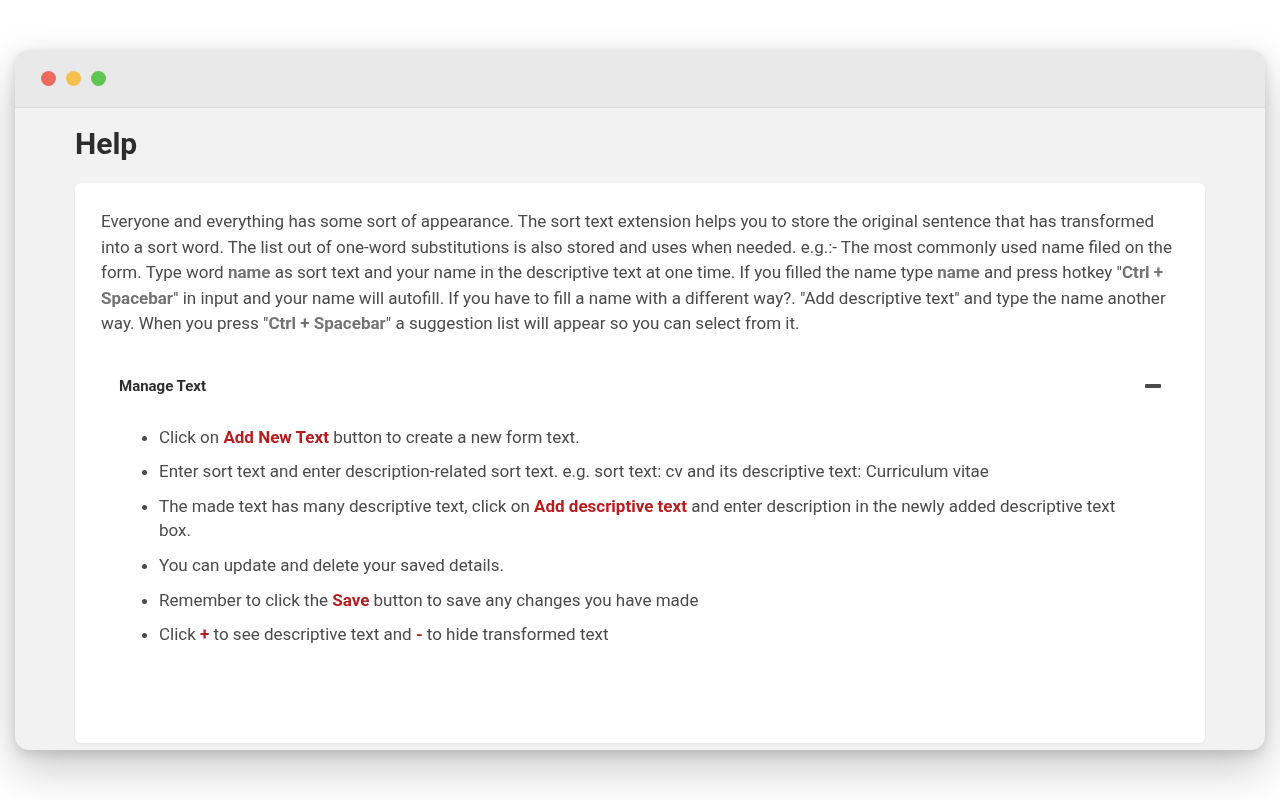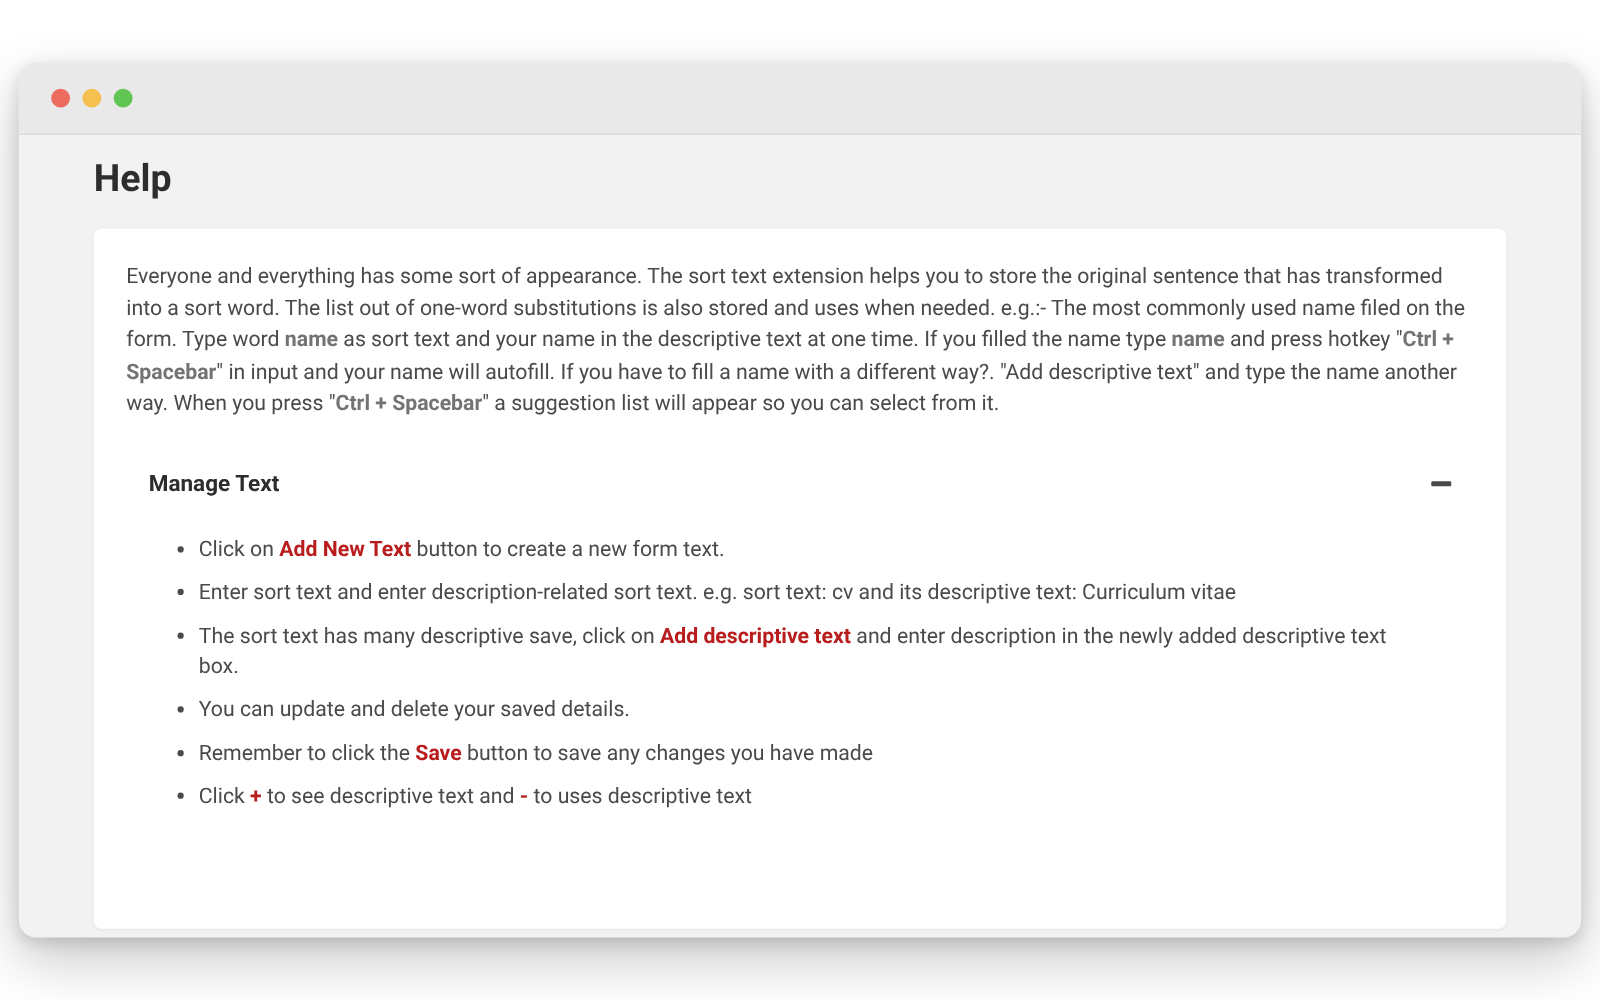--- a/index.html
+++ b/index.html
@@ -72,21 +72,21 @@
   .about-text b { font-weight: 700; color: #737373; }
 
   .accordion-header {
     display: flex;
     justify-content: space-between;
     align-items: center;
     padding: 10px 18px 10px 18px;
     cursor: pointer;
   }
   .accordion-title {
-    font-size: 18px;
+    font-size: 15px;
     font-weight: 700;
     color: #2d2d2d;
   }
   .minus-icon {
     width: 16px;
     height: 4px;
     background: #4a4a4a;
     border-radius: 1px;
   }
 
@@ -128,27 +128,27 @@
       </div>
 
       <ul class="bullets">
         <li>
           <span>Click on </span><b>Add New Text</b><span> button to create a new form text.</span>
         </li>
         <li>
           <span>Enter sort text and enter description-related sort text. e.g. sort text: cv and its descriptive text: Curriculum vitae</span>
         </li>
         <li>
-          <span>The sort text has many descriptive save, click on </span><b>Add descriptive text</b><span> and enter description in the newly added descriptive text box.</span>
+          <span>The made text has many descriptive text, click on </span><b>Add descriptive text</b><span> and enter description in the newly added descriptive text box.</span>
         </li>
         <li>
           <span>You can update and delete your saved details.</span>
         </li>
         <li>
           <span>Remember to click the </span><b>Save</b><span> button to save any changes you have made</span>
         </li>
         <li>
-          <span>Click </span><b>+</b><span> to see descriptive text and </span><b>-</b><span> to uses descriptive text</span>
+          <span>Click </span><b>+</b><span> to see descriptive text and </span><b>-</b><span> to hide transformed text</span>
         </li>
       </ul>
     </div>
   </div>
 </div>
 
 </body></html>

